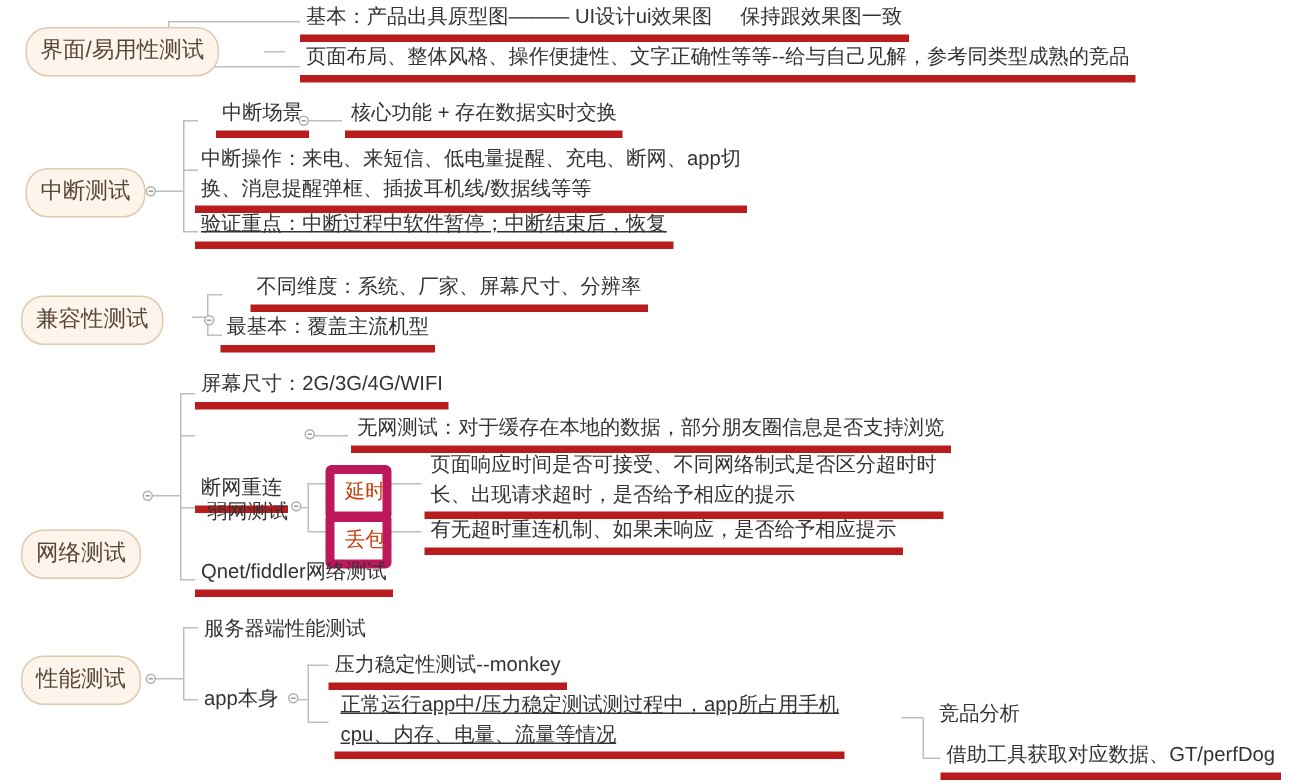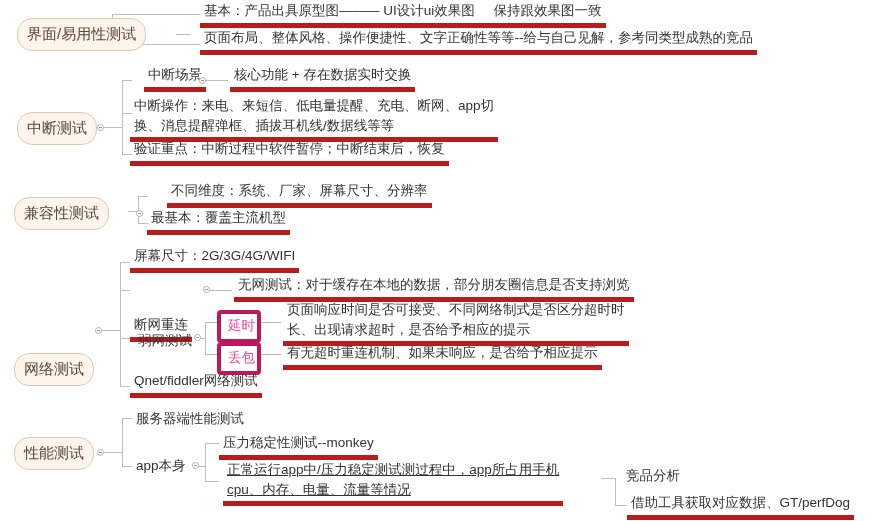--- a/index.html
+++ b/index.html
@@ -36,25 +36,25 @@
     border-bottom: 5px solid #b91c1c;
     padding: 1px 4px 2px 4px;
     color: #333;
   }
   .plain {
     padding: 1px 4px 2px 4px;
     color: #333;
   }
   
   .boxed {
-    border: 4px solid #be185d;
+    border: 6px solid #be185d;
     background: #ffffff;
     border-radius: 4px;
     padding: 2px 7px 3px 7px;
-    color: #ec4899;
+    color: #c2410c;
   }
   
   .conn {
     position: absolute;
     background: #bdbdbd;
   }
   .conn.h { height: 1px; }
   .conn.v { width: 1px; }
   
   .dot {
@@ -127,21 +127,21 @@
 
 <div class="node topic" style="left:17px; top:18px;">界面/易用性测试</div>
 <div class="node line" style="left:200px; top:0px;">基本：产品出具原型图——— UI设计ui效果图     保持跟效果图一致</div>
 <div class="node line" style="left:200px; top:27px;">页面布局、整体风格、操作便捷性、文字正确性等等--给与自己见解，参考同类型成熟的竞品</div>
 
 <div class="node topic" style="left:17px; top:112px;">中断测试</div>
 <div class="node line" style="left:144px; top:64px;">中断场景</div>
 <div class="node line" style="left:230px; top:64px;">核心功能 + 存在数据实时交换</div>
 <div class="node line" style="left:130px; top:95px;">中断操作：来电、来短信、低电量提醒、充电、断网、app切
 换、消息提醒弹框、插拔耳机线/数据线等等</div>
-<div class="node line" style="left:130px; top:138px;">验证重点：中断过程中软件暂停；中断结束后，恢复</div>
+<div class="node line" style="left:130px; top:138px;text-decoration:underline;">验证重点：中断过程中软件暂停；中断结束后，恢复</div>
 <div class="dot" style="left:199px; top:77px;"></div>
 <div class="dot" style="left:97px; top:124px;"></div>
 
 <div class="node topic" style="left:14px; top:197px;">兼容性测试</div>
 <div class="node line" style="left:147px; top:180px;margin-left:20px;">不同维度：系统、厂家、屏幕尺寸、分辨率</div>
 <div class="node line" style="left:147px; top:207px;">最基本：覆盖主流机型</div>
 <div class="dot" style="left:136px; top:210px;"></div>
 
 <div class="node topic" style="left:14px; top:315px;margin-top:38px;">网络测试</div>
 <div class="node line" style="left:130px; top:245px;">屏幕尺寸：2G/3G/4G/WIFI</div>

